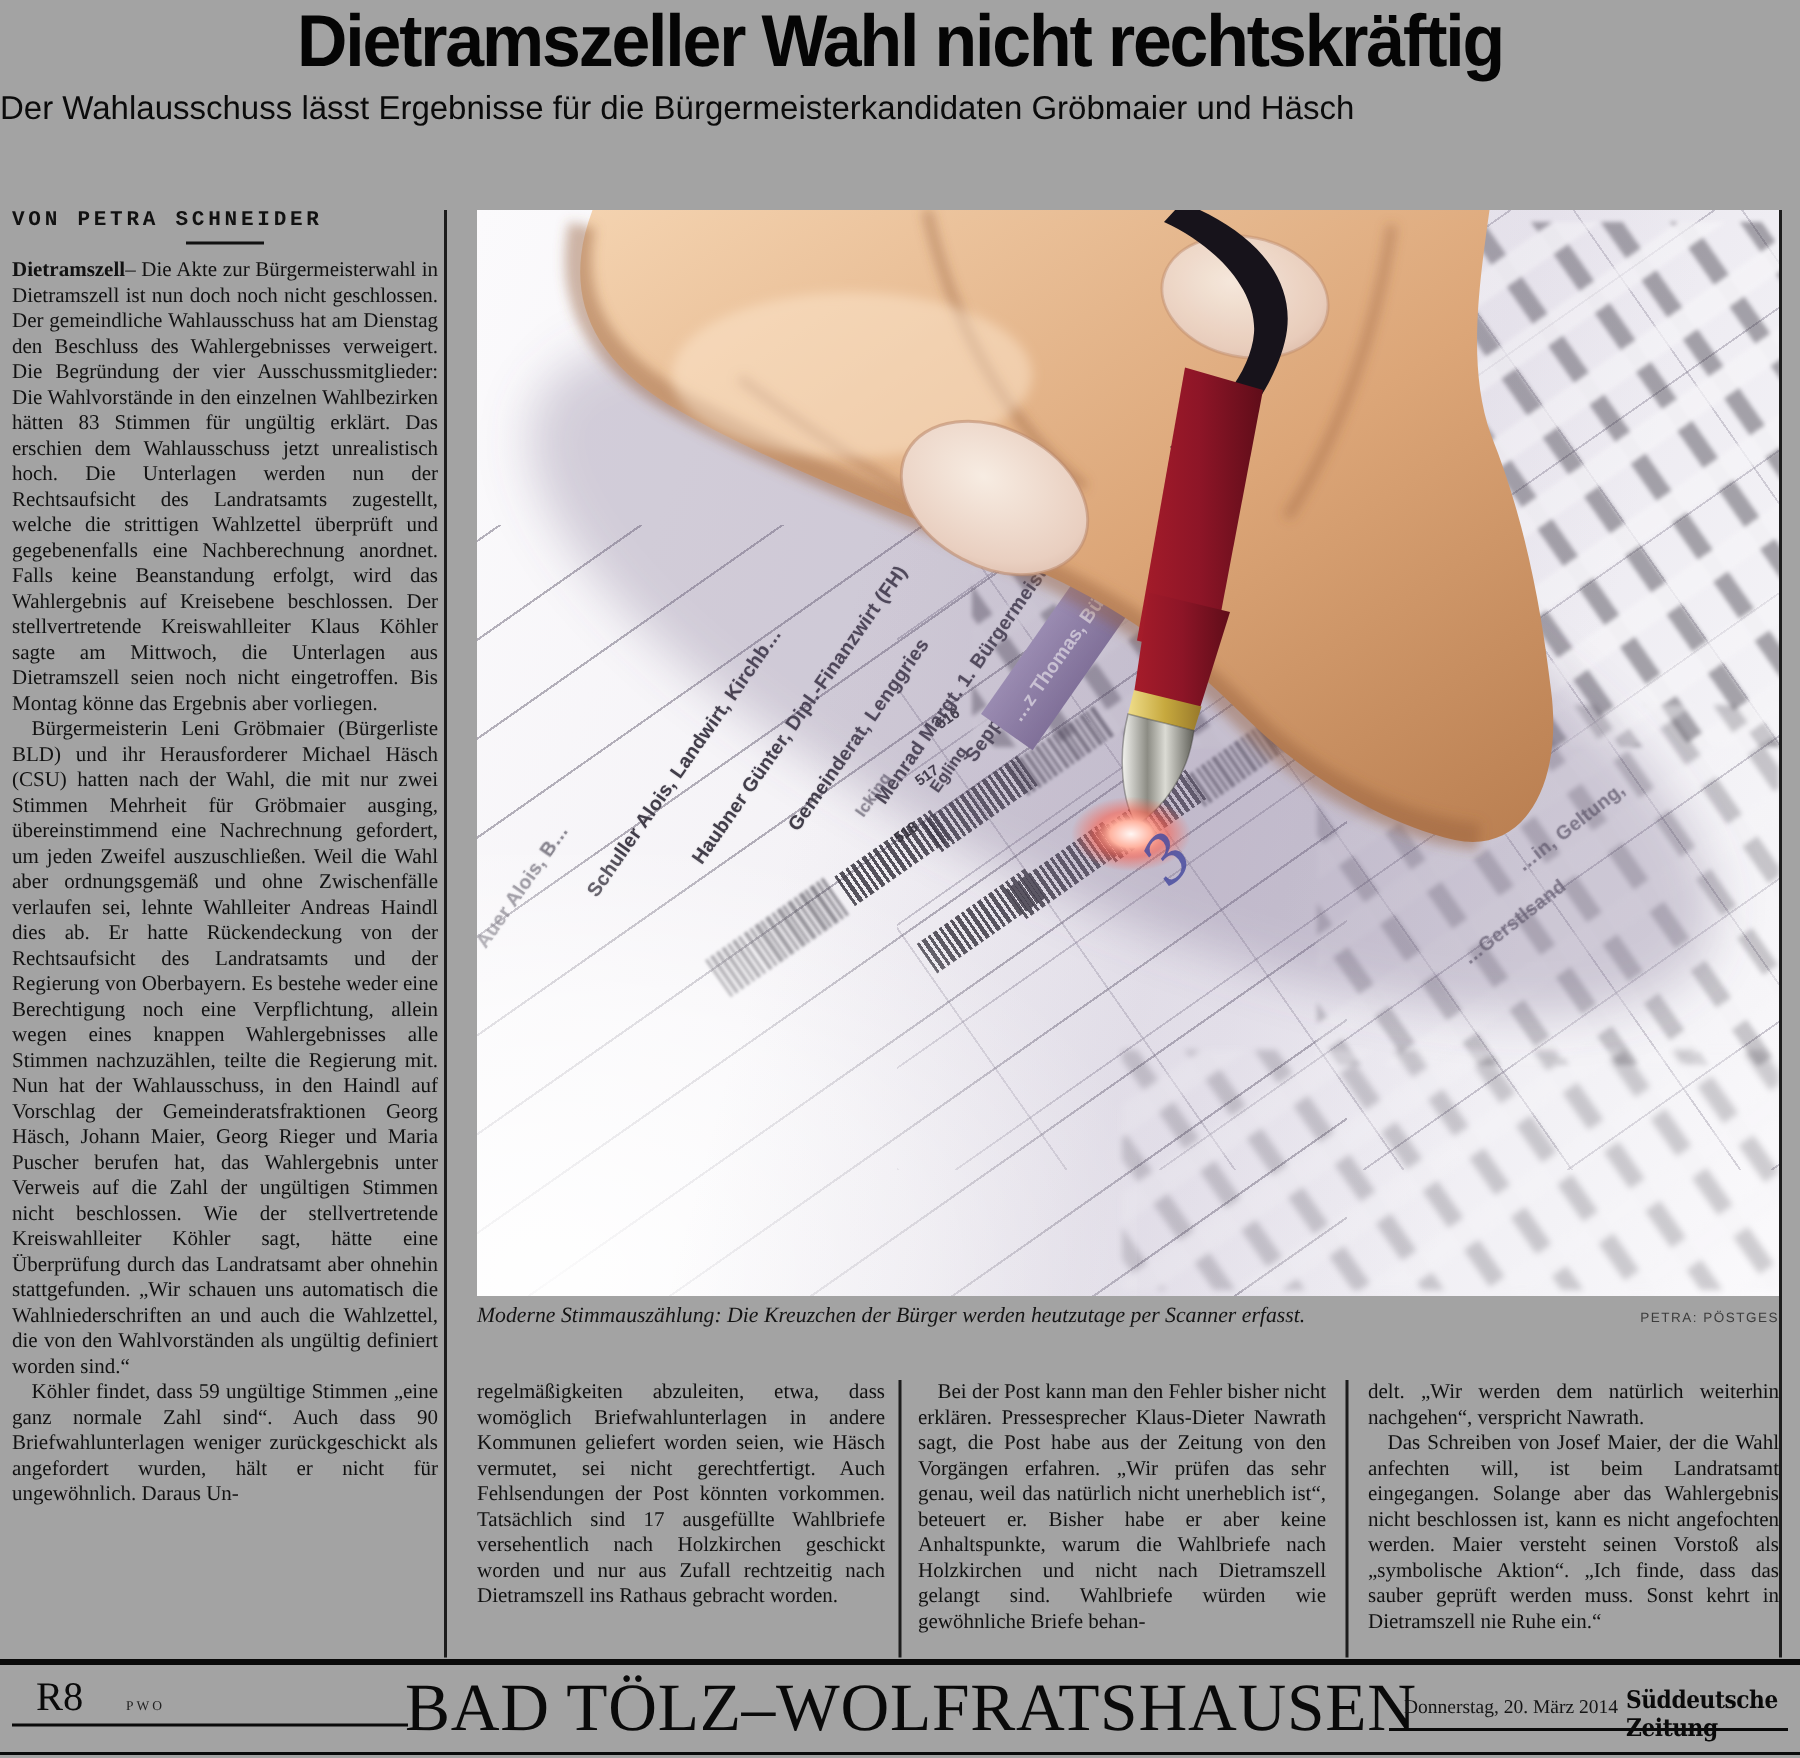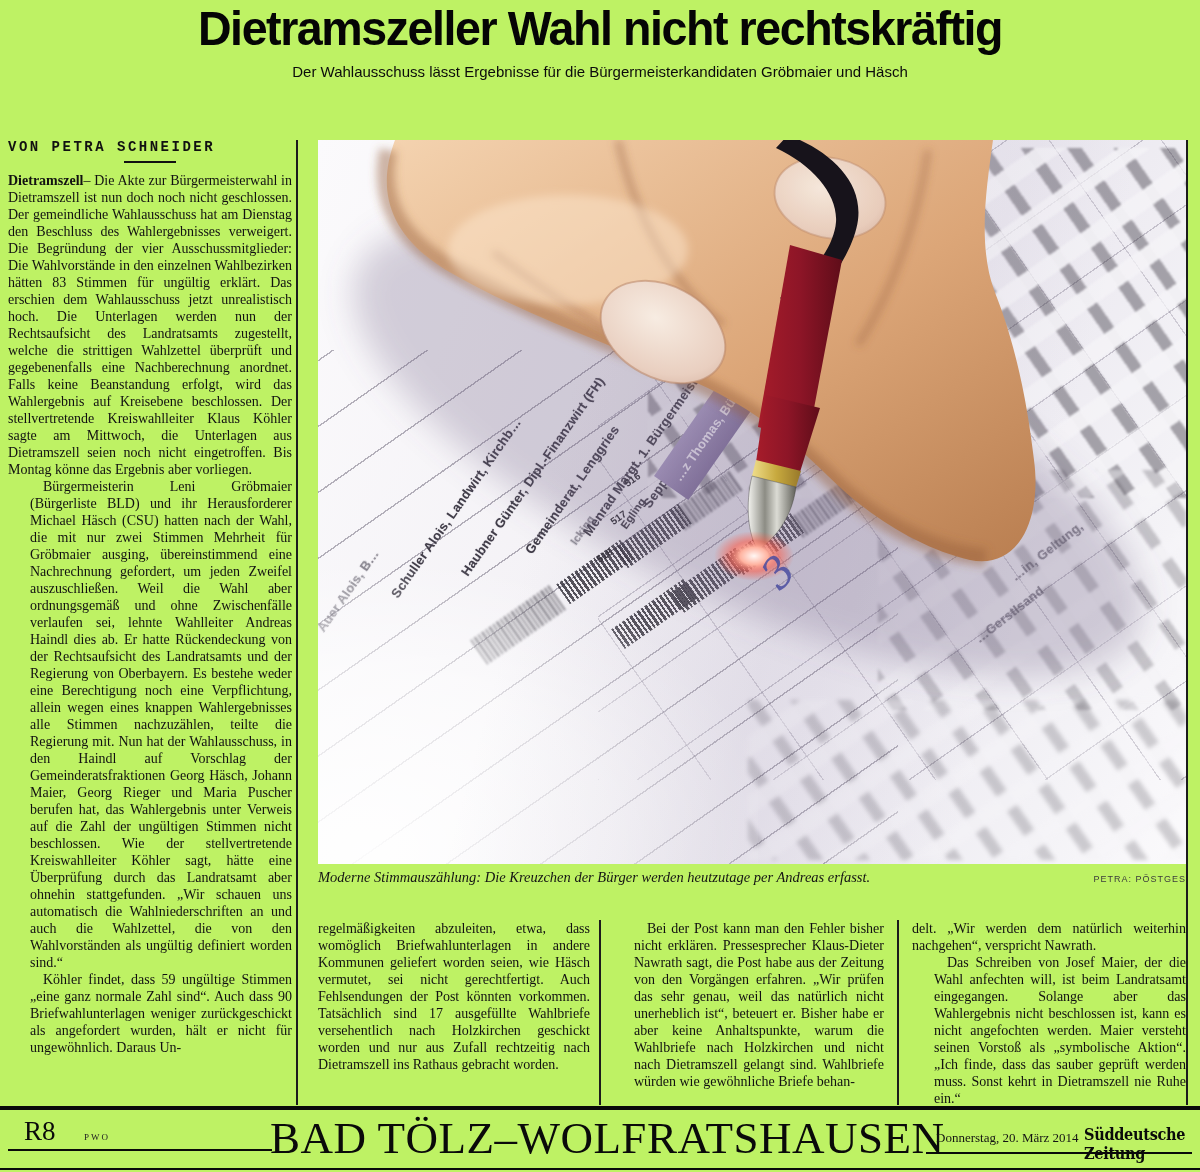--- a/index.html
+++ b/index.html
@@ -1,26 +1,26 @@
 <!DOCTYPE html>
 <html lang="de"><head>
 <meta charset="utf-8">
 <style>
   html,body{margin:0;padding:0;background:#e9e9e9;}
-  .page{position:relative;width:1200px;height:1172px;background:#bef264;overflow:hidden;
+  .page{position:relative;width:1200px;height:1172px;background:#a3a3a3;overflow:hidden;
         font-family:"Liberation Serif",serif;color:#111;}
   
   .headline{position:absolute;left:0;top:0;width:1200px;text-align:center;
     font-family:"Liberation Sans",sans-serif;font-weight:700;font-size:49px;line-height:56px;
     letter-spacing:-1.5px;transform:scaleX(.95);transform-origin:50% 0;color:#050505;white-space:nowrap;}
-  .subhead{position:absolute;left:0;top:60px;width:1200px;text-align:center;
-    font-family:"Liberation Sans",sans-serif;font-size:15px;line-height:24px;color:#0b0b0b;}
+  .subhead{position:absolute;left:0;top:60px;width:1200px;text-align:left;
+    font-family:"Liberation Sans",sans-serif;font-size:22px;line-height:24px;color:#0b0b0b;}
   
   .news-body p{margin:0;text-align:justify;font-size:14px;line-height:17px;hyphens:auto;}
-  .news-body p.ind{text-indent:13px;margin-left:22px;}
+  .news-body p.ind{text-indent:13px;}
   .leadword{font-weight:700;}
   .col1{position:absolute;left:8px;top:139px;width:284px;height:968px;overflow:hidden;}
   .byline{text-align:center;font-size:11.5px;font-weight:700;letter-spacing:2.5px;margin:2px 0 0 0;font-family:Liberation Mono, monospace;}
   .byline-rule{width:52px;height:2px;background:#111;margin:5px auto 9px auto;}
   .bcol{position:absolute;top:920px;height:186px;overflow:hidden;}
   .c2{left:318px;width:272px;}
   .c3{left:612px;width:272px;}
   .c4{left:912px;width:274px;}
   
   .vrule{position:absolute;width:1.5px;background:#1c1c1c;}
@@ -199,21 +199,21 @@
       <path d="M 472,105 L 524,120 L 490,300 L 440,287 Z" fill="url(#penRed)"></path>
       <path d="M 448,255 L 502,268 L 482,332 L 438,322 Z" fill="url(#penRed)"></path>
       <path d="M 438,320 L 483,331 L 478,347 L 434,336 Z" fill="url(#goldG)"></path>
       <path d="M 434,336 L 478,347 C 474,377 458,398 440,410 C 430,396 427,364 434,336 Z" fill="url(#metalG)" stroke="rgba(60,60,55,.4)" stroke-width="1"></path>
       <ellipse cx="436" cy="416" rx="40" ry="25" fill="url(#glowG)"></ellipse>
       <text class="mark3" x="462" y="452" transform="rotate(-48 462 452)">3</text>
     </svg>
   </div>
 
   <div class="caption-row">
-    <span class="caption">Moderne Stimmauszählung: Die Kreuzchen der Bürger werden heutzutage per Andreas erfasst.</span>
+    <span class="caption">Moderne Stimmauszählung: Die Kreuzchen der Bürger werden heutzutage per Scanner erfasst.</span>
     <span class="credit">PETRA: PÖSTGES</span>
   </div>
 
   <div class="bcol c2 news-body">
     <p>regelmäßigkeiten abzuleiten, etwa, dass womöglich Briefwahlunterlagen in andere Kommunen geliefert worden seien, wie Häsch vermutet, sei nicht gerechtfertigt. Auch Fehlsendungen der Post könnten vorkommen. Tatsächlich sind 17 ausgefüllte Wahlbriefe versehentlich nach Holzkirchen geschickt worden und nur aus Zufall rechtzeitig nach Dietramszell ins Rathaus gebracht worden.</p>
   </div>
   <div class="bcol c3 news-body">
     <p class="ind">Bei der Post kann man den Fehler bisher nicht erklären. Pressesprecher Klaus-Dieter Nawrath sagt, die Post habe aus der Zeitung von den Vorgängen erfahren. „Wir prüfen das sehr genau, weil das natürlich nicht unerheblich ist“, beteuert er. Bisher habe er aber keine Anhaltspunkte, warum die Wahlbriefe nach Holzkirchen und nicht nach Dietramszell gelangt sind. Wahlbriefe würden wie gewöhnliche Briefe behan-</p>
   </div>
   <div class="bcol c4 news-body">

